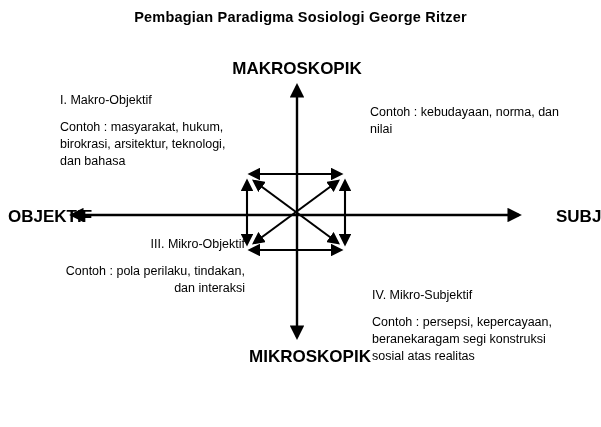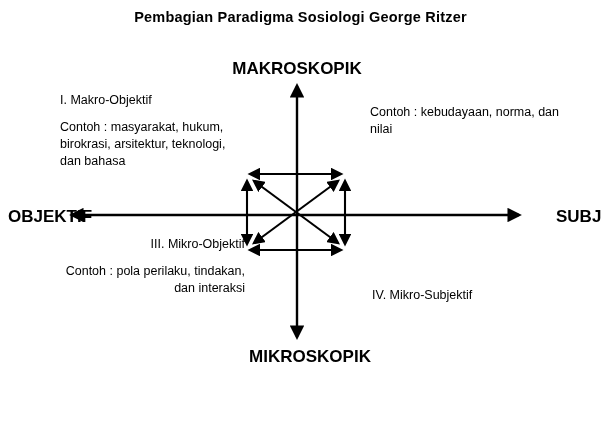--- a/index.html
+++ b/index.html
@@ -104,16 +104,19 @@
   </div>
 
   <div class="quad q3">
     <div class="quad-label">III. Mikro-Objektif</div>
     <div class="example">Contoh : pola perilaku, tindakan,
 dan interaksi</div>
   </div>
 
   <div class="quad q4">
     <div class="quad-label">IV. Mikro-Subjektif</div>
+    <div class="example">Contoh :  persepsi, kepercayaan,
+beranekaragam segi konstruksi
+sosial atas realitas</div>
   </div>
 
 
 </div>
 
 </body></html>

